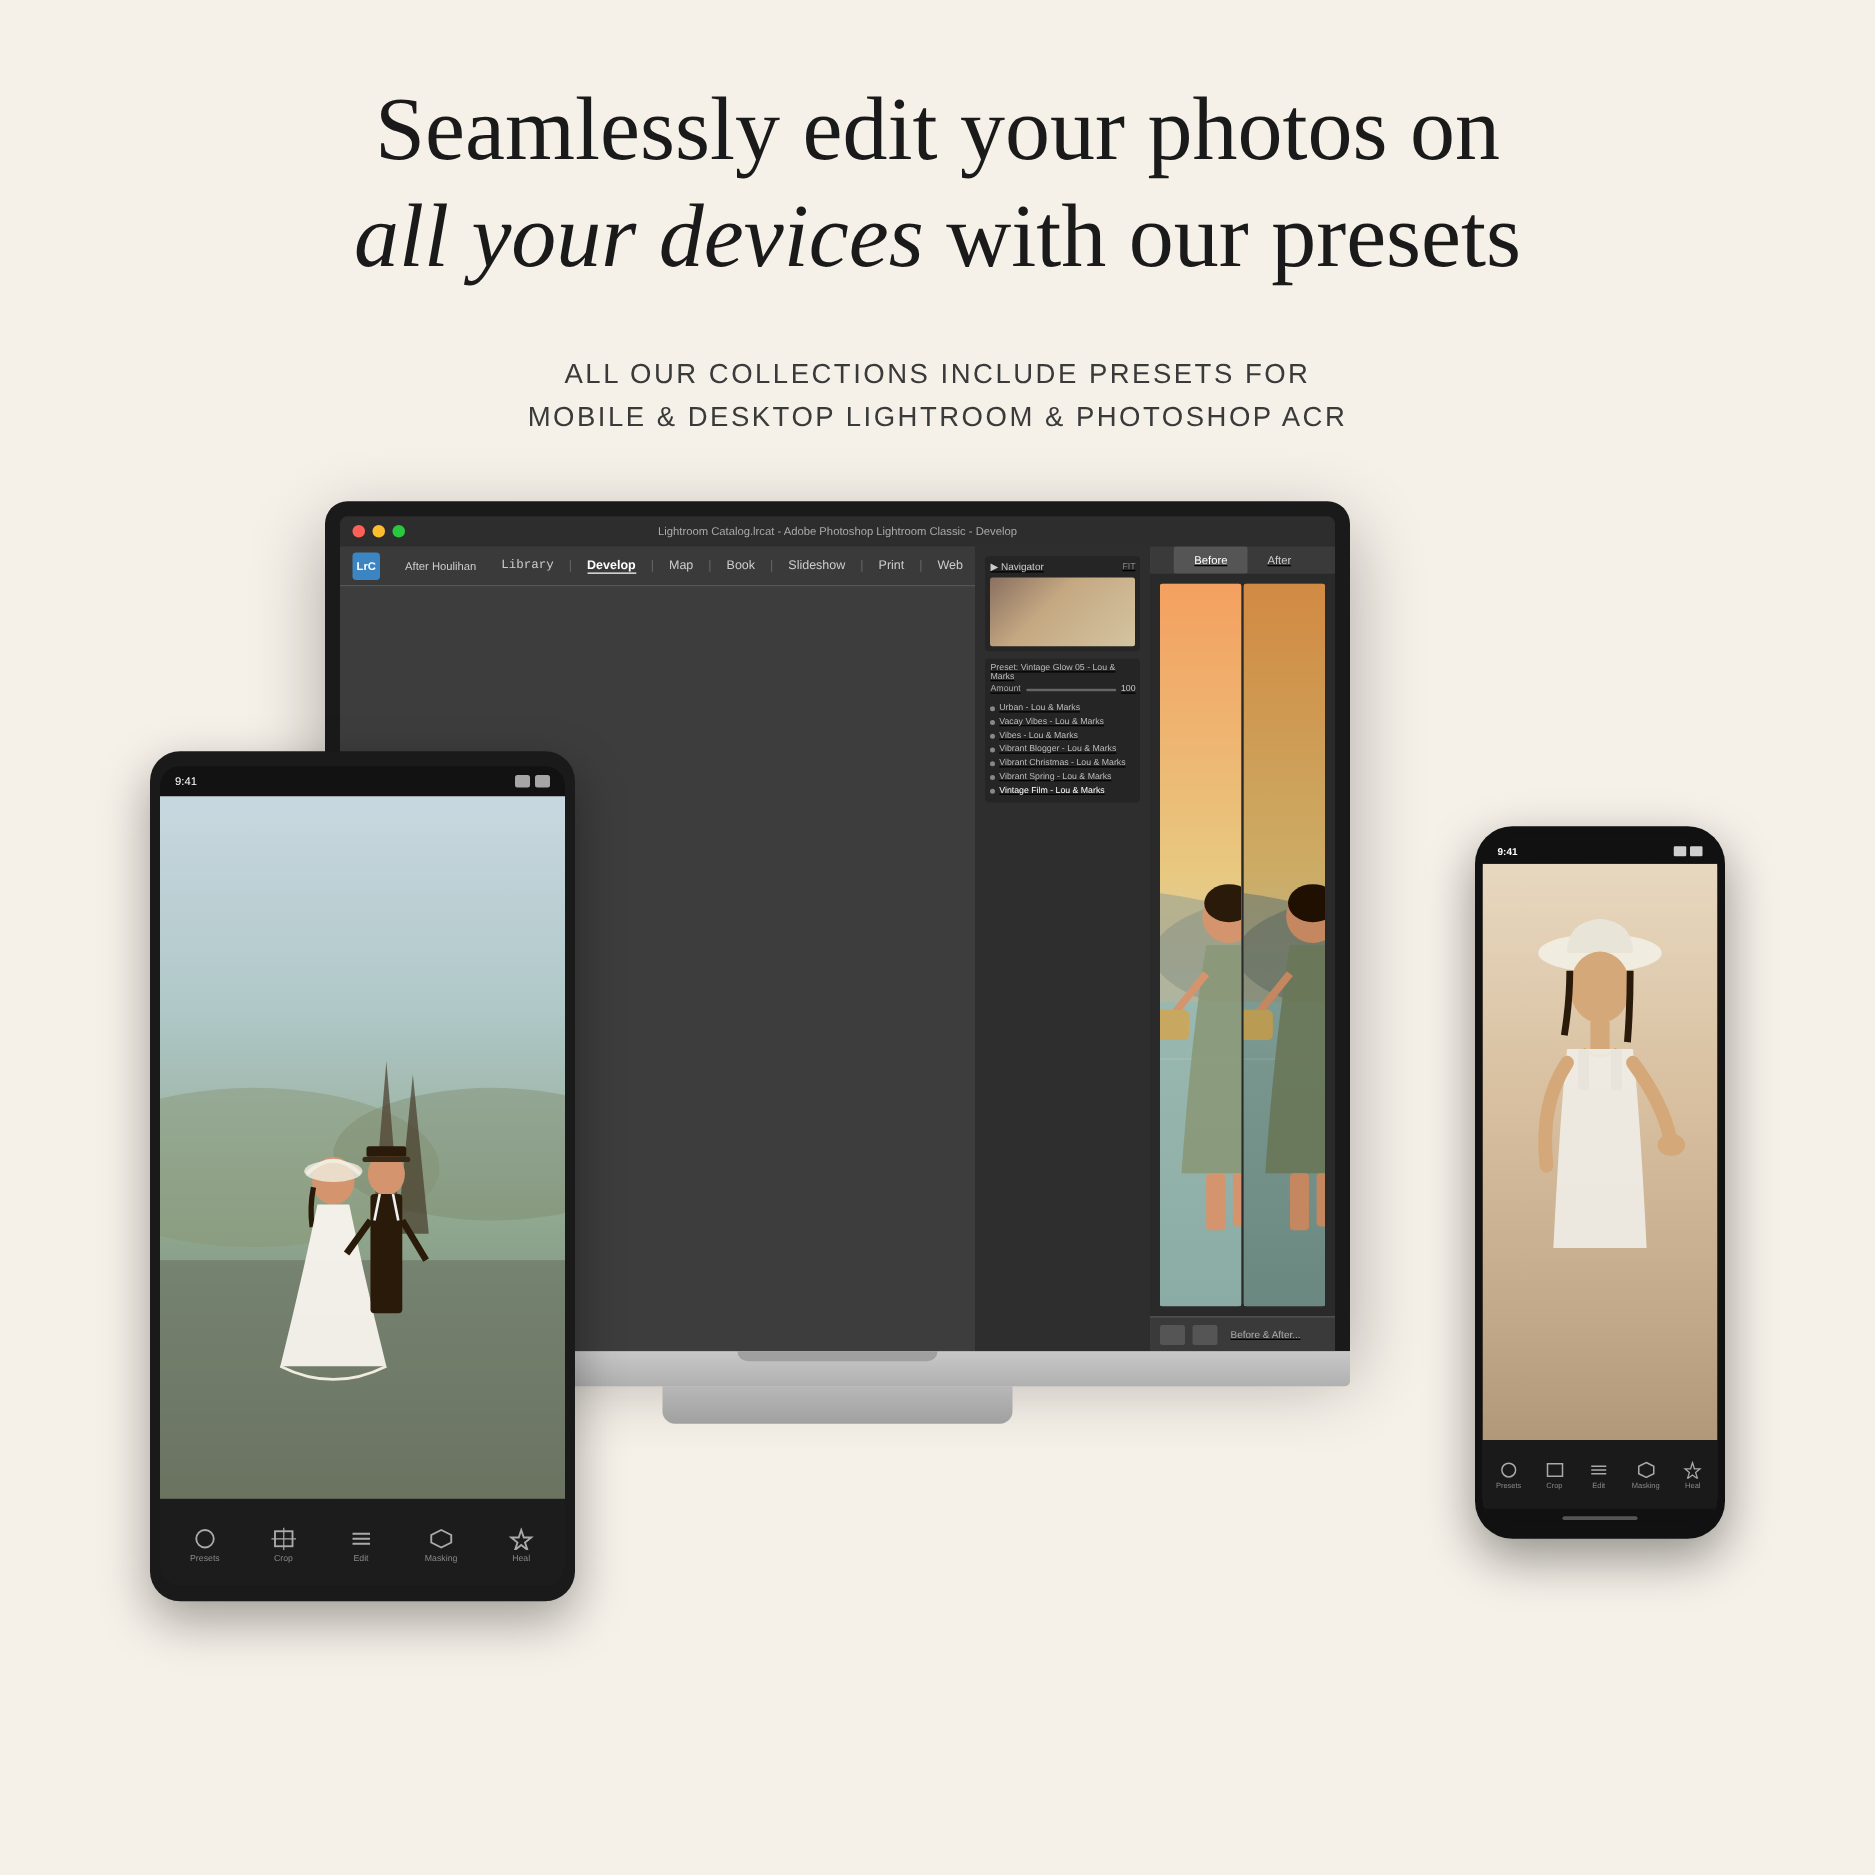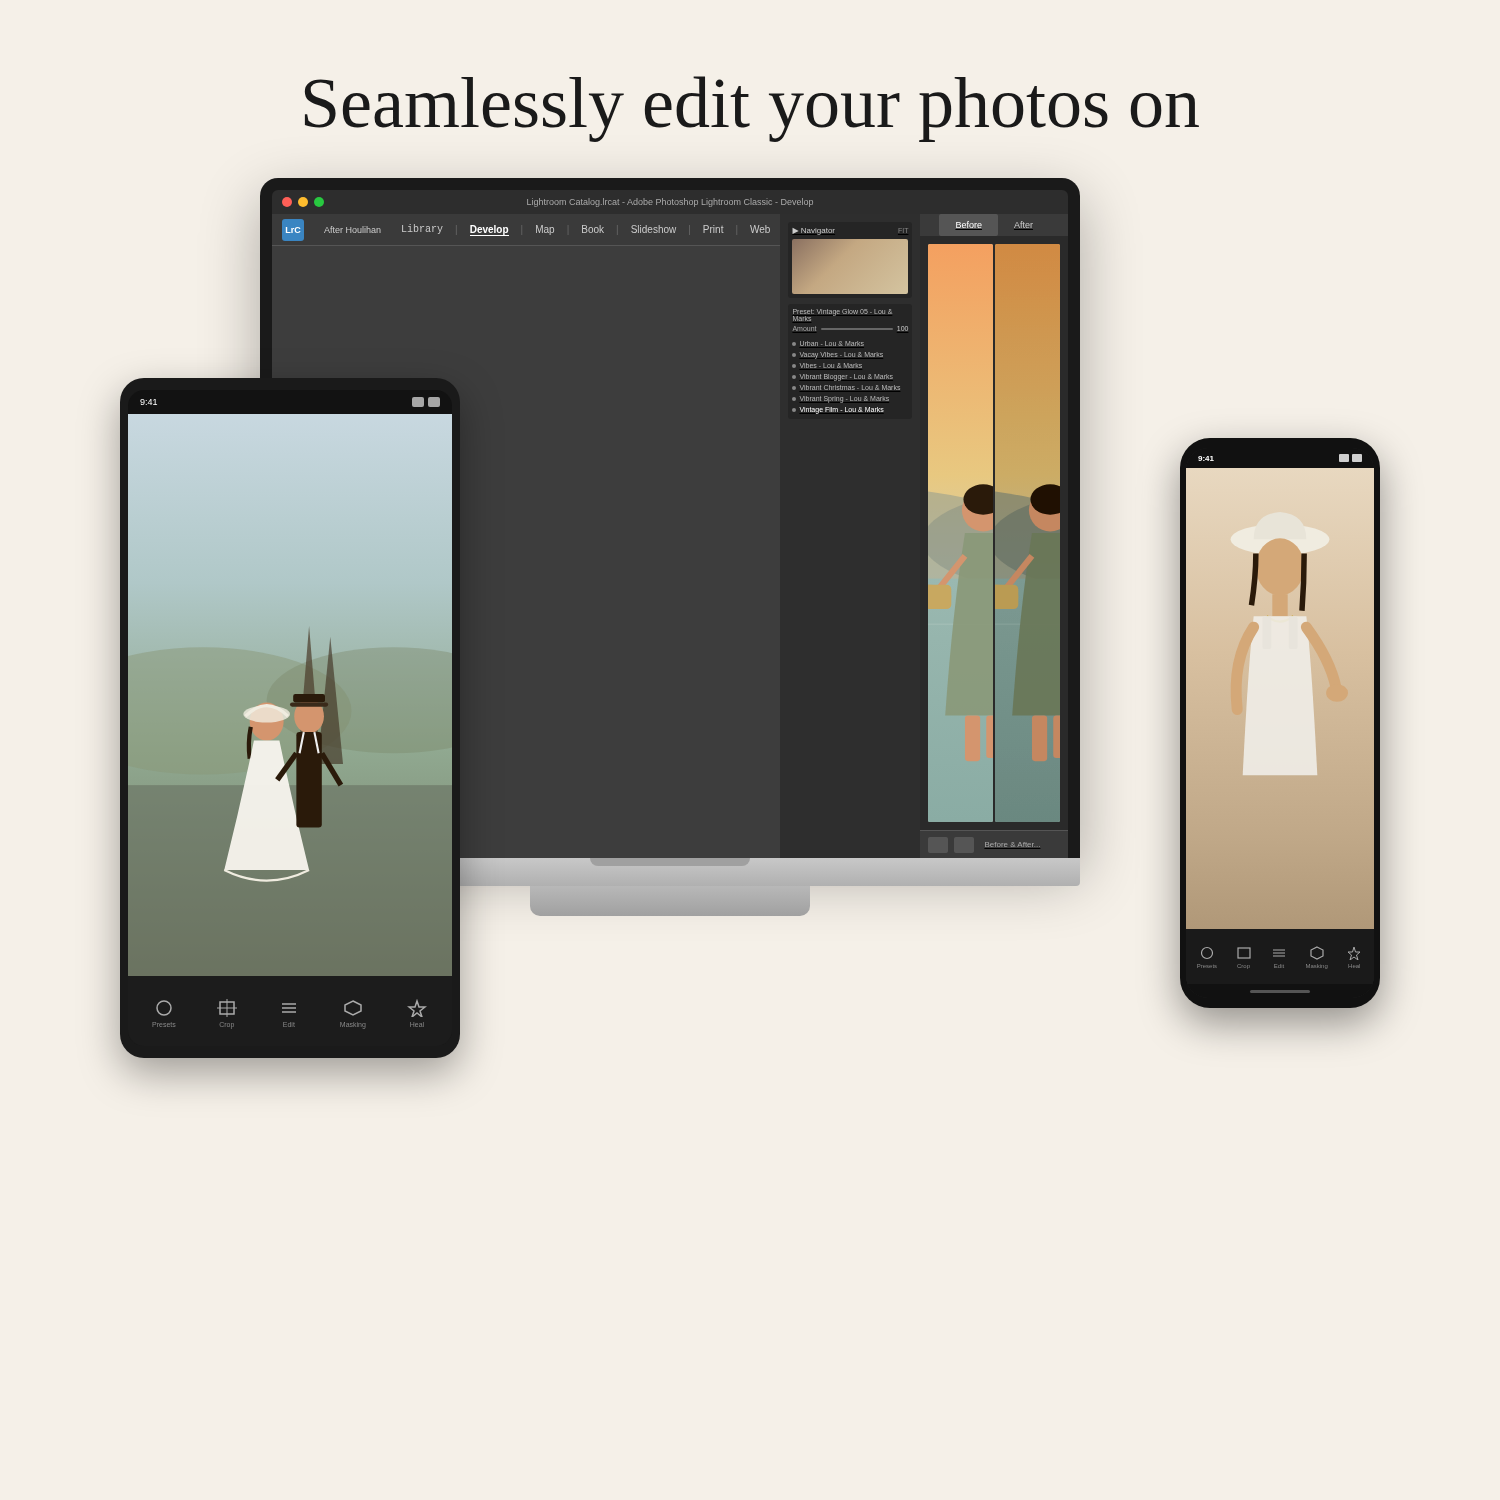--- a/index.html
+++ b/index.html
@@ -20,21 +20,21 @@
       height: 1500px;
       background-color: #f5f0e8;
       display: flex;
       flex-direction: column;
       align-items: center;
       padding: 60px 60px 40px 60px;
     }
 
     .headline {
       text-align: center;
-      margin-bottom: 32px;
+      margin-bottom: 48px;
       line-height: 1.2;
     }
 
     .headline-main {
       font-size: 72px;
       font-weight: 400;
       color: #1a1a1a;
       font-family: Georgia, serif;
       display: block;
     }
@@ -591,22 +591,29 @@
       border-radius: 2px;
     }
   </style>
 </head>
 <body>
 
 <div class="page-wrapper">
 
   <div class="headline">
     <span class="headline-main">Seamlessly edit your photos on</span>
+    <span class="headline-main">
+      <span class="headline-italic">all your devices</span><span> with our presets</span>
+    </span>
   </div>
 
+  <div class="subtitle">
+    <div>ALL OUR COLLECTIONS INCLUDE PRESETS FOR</div>
+    <div>MOBILE &amp; DESKTOP LIGHTROOM &amp; PHOTOSHOP ACR</div>
+  </div>
 
   <div class="devices-container">
 
     <div class="laptop">
       <div class="laptop-screen-outer">
 
         <div class="laptop-titlebar">
           <div class="titlebar-dot dot-red"></div>
           <div class="titlebar-dot dot-yellow"></div>
           <div class="titlebar-dot dot-green"></div>

